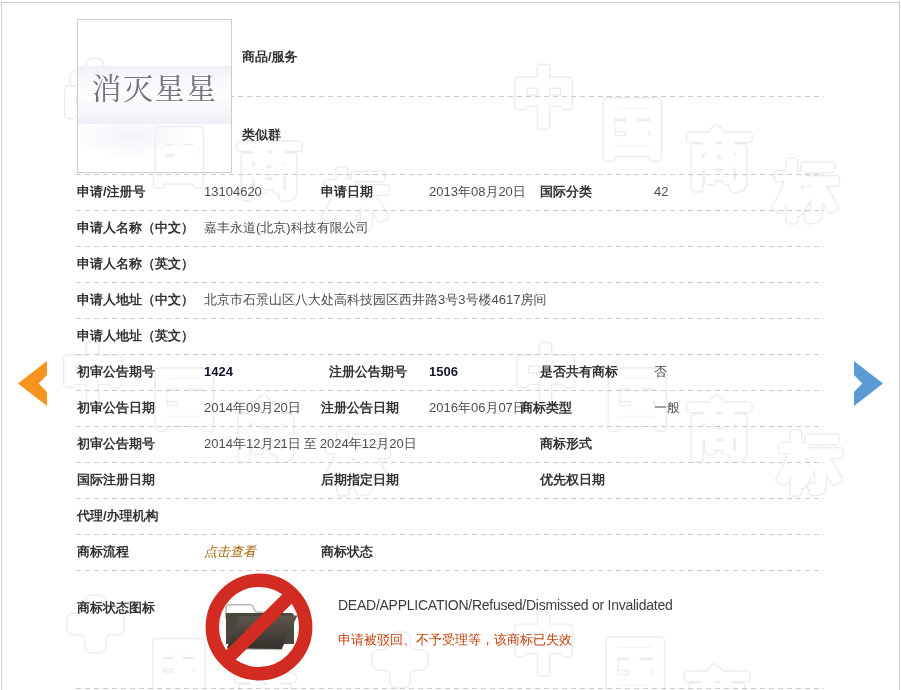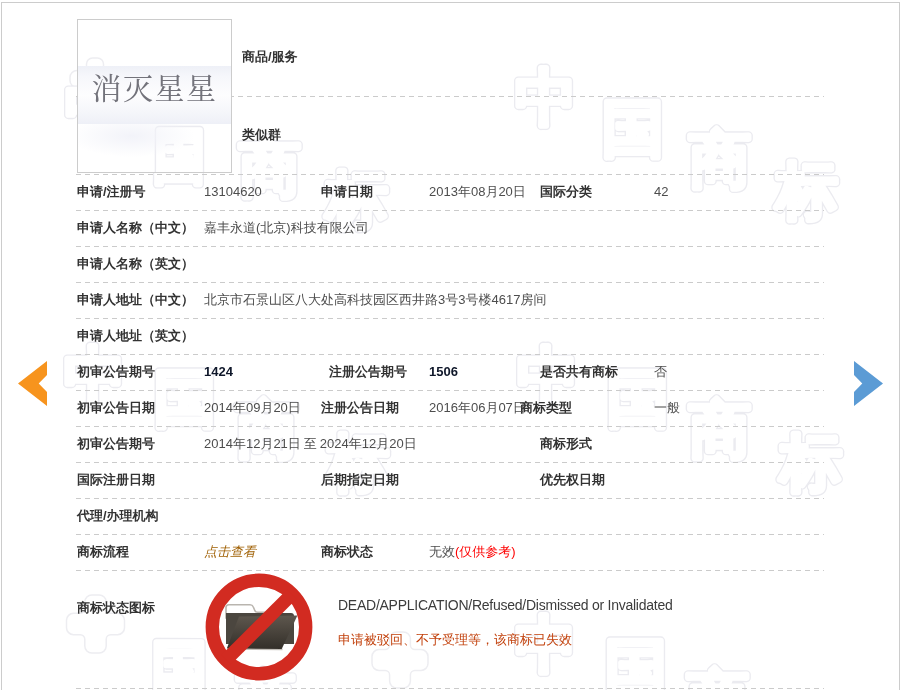--- a/index.html
+++ b/index.html
@@ -139,21 +139,20 @@
 <div class="vl " style="top:210px;left:204px">嘉丰永道(北京)科技有限公司</div>
 <div class="vl " style="top:282px;left:204px">北京市石景山区八大处高科技园区西井路3号3号楼4617房间</div>
 <div class="vl bold" style="top:354px;left:204px">1424</div>
 <div class="vl bold" style="top:354px;left:429px">1506</div>
 <div class="vl " style="top:354px;left:654px">否</div>
 <div class="vl " style="top:390px;left:204px">2014年09月20日</div>
 <div class="vl " style="top:390px;left:429px">2016年06月07日</div>
 <div class="vl " style="top:390px;left:654px">一般</div>
 <div class="vl " style="top:426px;left:204px">2014年12月21日<span style="margin:0 3px">至</span>2024年12月20日</div>
 <div class="vl link" style="top:534px;left:204px">点击查看</div>
-<div class="vl" style="top:534px;left:429px">无效<span class="red">(仅供参考)</span></div>
 <div class="vl" style="top:587px;left:338px;font-size:14px;letter-spacing:-0.25px;color:#3c3c3c">DEAD/APPLICATION/Refused/Dismissed or Invalidated</div>
 <div class="vl" style="top:622px;left:338px;color:#c2410c">申请被驳回、不予受理等，该商标已失效</div>
 <svg width="29" height="45" style="position:absolute;left:18px;top:361px;z-index:5">
 <path d="M29,0 L0,22.5 L29,45 L29,31 L20.7,22.5 L29,14 Z" fill="#f7941e"></path>
     </svg>
 <svg width="29" height="45" style="position:absolute;left:854px;top:361px;z-index:5">
 <path d="M0,0 L29,22.5 L0,45 L0,31 L8.3,22.5 L0,14 Z" fill="#5b9bd5"></path>
     </svg>
 <svg width="108" height="108" viewBox="0 0 108 108" style="position:absolute;left:205px;top:573px;z-index:3">
 <defs>

